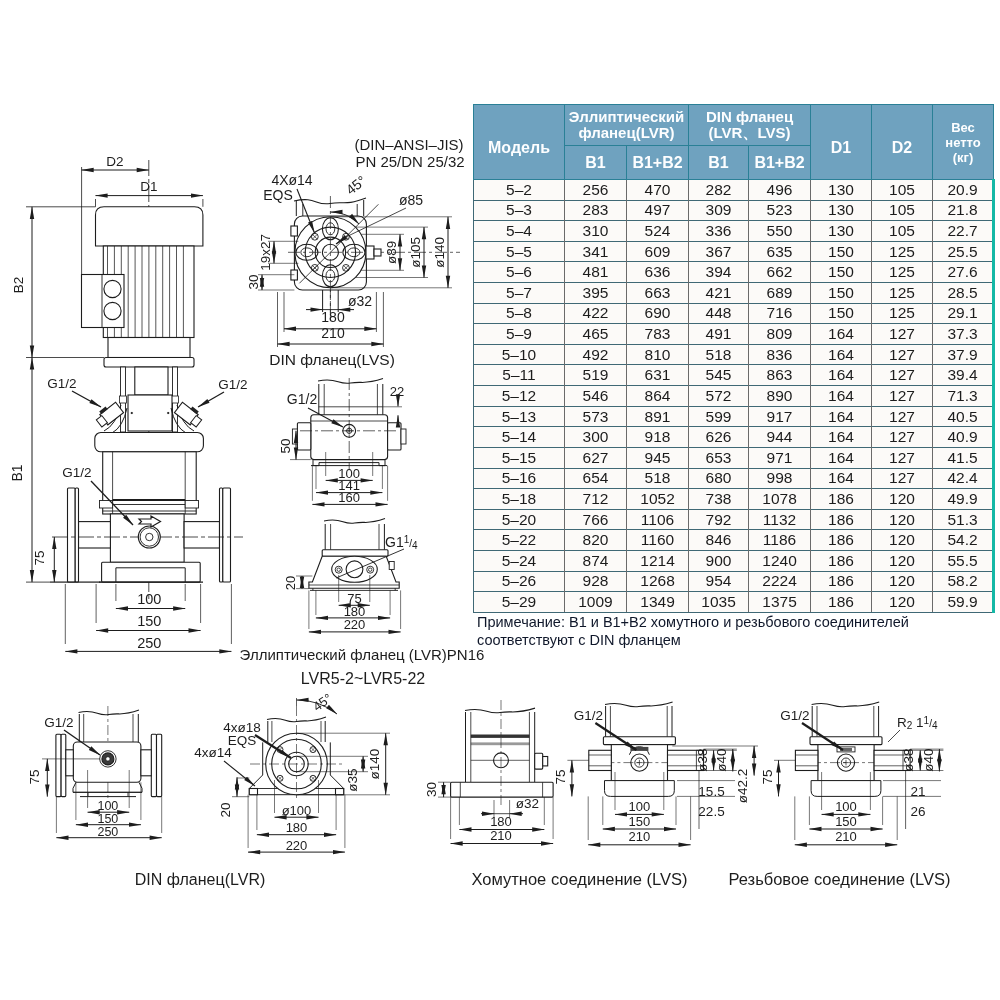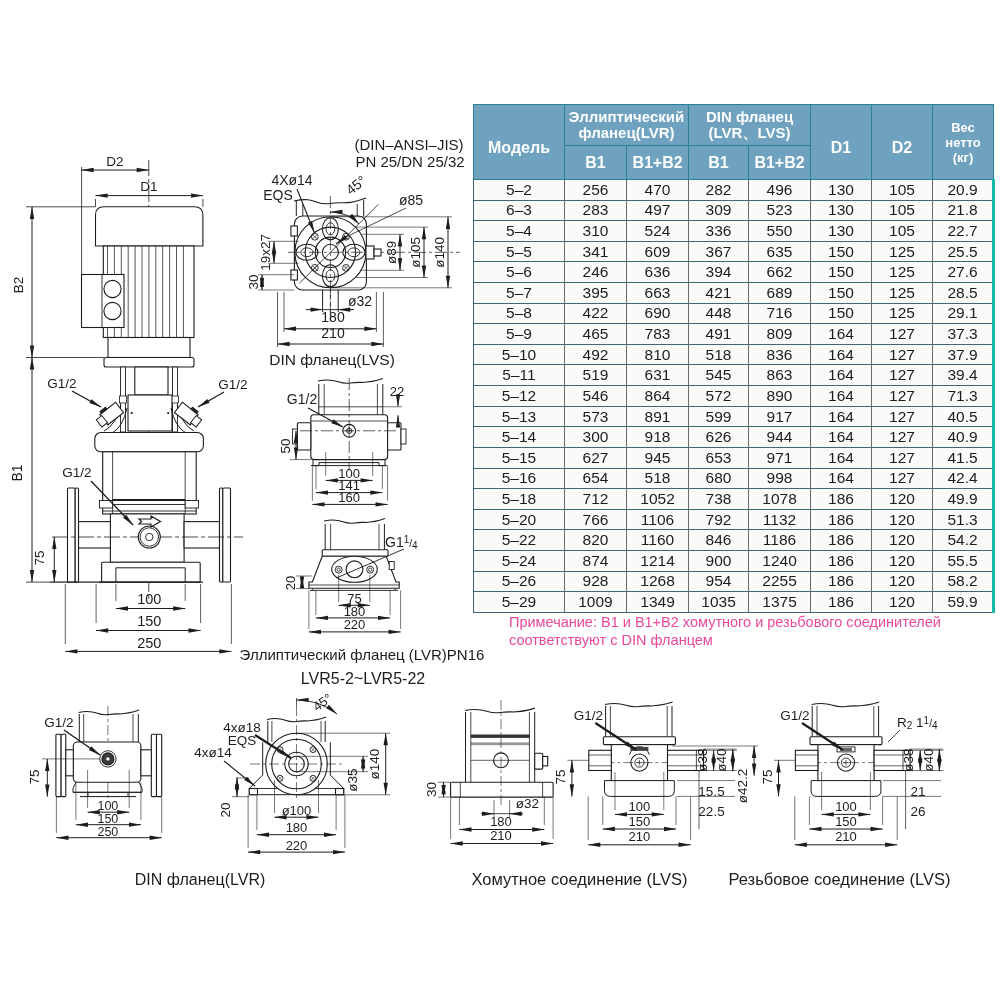--- a/index.html
+++ b/index.html
@@ -9,21 +9,21 @@
 #tblwrap{left:473px;top:104px;width:520px;}
 table{border-collapse:collapse;table-layout:fixed;width:520px;}
 th,td{padding:0;margin:0;overflow:hidden;white-space:nowrap;}
 thead th{background:#6fa2bf;color:#fdfeff;border:1px solid #2a8096;font-weight:bold;text-align:center;}
 .h1{font-size:15px;line-height:16px;}
 .h2{font-size:16px;height:34px;margin-top:16px;}
 tbody td{background:#fcfaf8;font-size:15.5px;color:#1c1c1c;text-align:center;height:19.62px;border-left:1px solid #6a6a6a;border-right:1px solid #6a6a6a;border-top:1px solid #3f6875;}
 tbody tr:last-child td{border-bottom:1px solid #3f6875;}
 tbody td:first-child{border-left:1px solid #3f6875;}
 tbody td:last-child{border-right:3px solid #14b8a6;}
-#note{left:477px;top:614px;width:480px;font-size:14.5px;color:#ec4899;line-height:17.5px;margin-left:32px;}
+#note{left:477px;top:614px;width:480px;font-size:14.5px;color:#0f172a;line-height:17.5px;}
 svg text{fill:#1d1d1d;}
 </style></head>
 <body>
 <div id="page">
 
 <div class="abs" id="tblwrap">
 <table>
 <colgroup>
           <col style="width:91px">
           <col style="width:62px">
@@ -55,21 +55,21 @@
             <td>5–2</td>
             <td>256</td>
             <td>470</td>
             <td>282</td>
             <td>496</td>
             <td>130</td>
             <td>105</td>
             <td>20.9</td>
           </tr>
 <tr>
-            <td>6–3</td>
+            <td>5–3</td>
             <td>283</td>
             <td>497</td>
             <td>309</td>
             <td>523</td>
             <td>130</td>
             <td>105</td>
             <td>21.8</td>
           </tr>
 <tr>
             <td>5–4</td>
@@ -86,21 +86,21 @@
             <td>341</td>
             <td>609</td>
             <td>367</td>
             <td>635</td>
             <td>150</td>
             <td>125</td>
             <td>25.5</td>
           </tr>
 <tr>
             <td>5–6</td>
-            <td>246</td>
+            <td>481</td>
             <td>636</td>
             <td>394</td>
             <td>662</td>
             <td>150</td>
             <td>125</td>
             <td>27.6</td>
           </tr>
 <tr>
             <td>5–7</td>
             <td>395</td>
@@ -239,21 +239,21 @@
             <td>1240</td>
             <td>186</td>
             <td>120</td>
             <td>55.5</td>
           </tr>
 <tr>
             <td>5–26</td>
             <td>928</td>
             <td>1268</td>
             <td>954</td>
-            <td>2255</td>
+            <td>2224</td>
             <td>186</td>
             <td>120</td>
             <td>58.2</td>
           </tr>
 <tr>
             <td>5–29</td>
             <td>1009</td>
             <td>1349</td>
             <td>1035</td>
             <td>1375</td>

